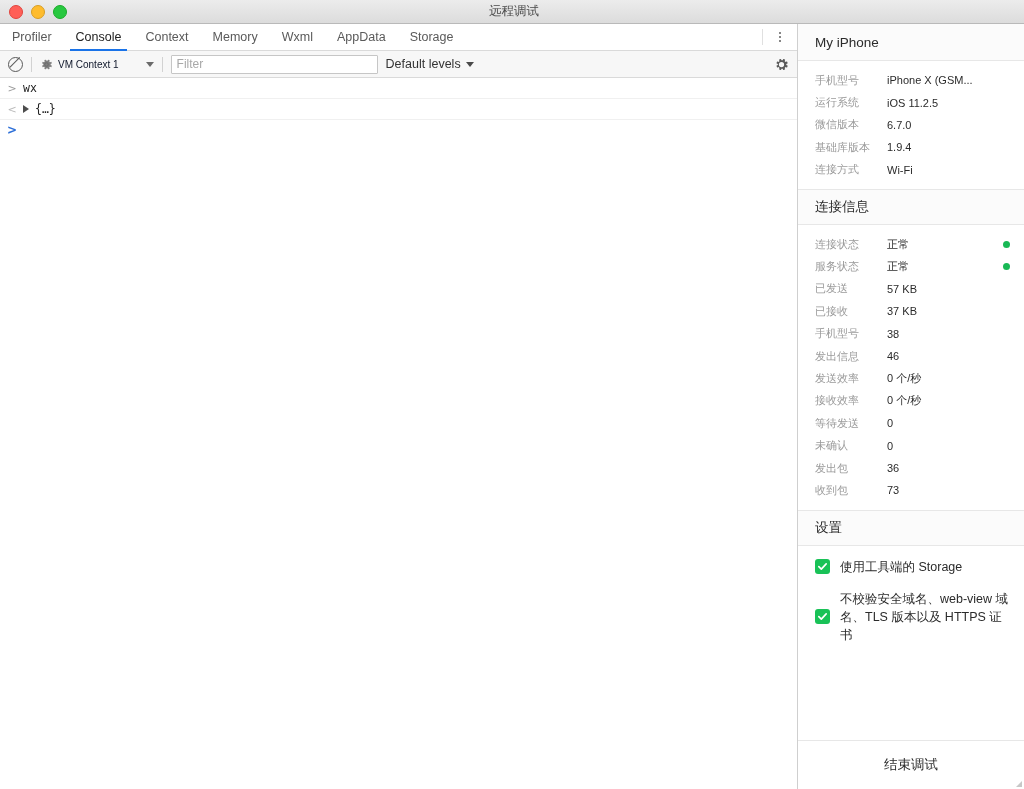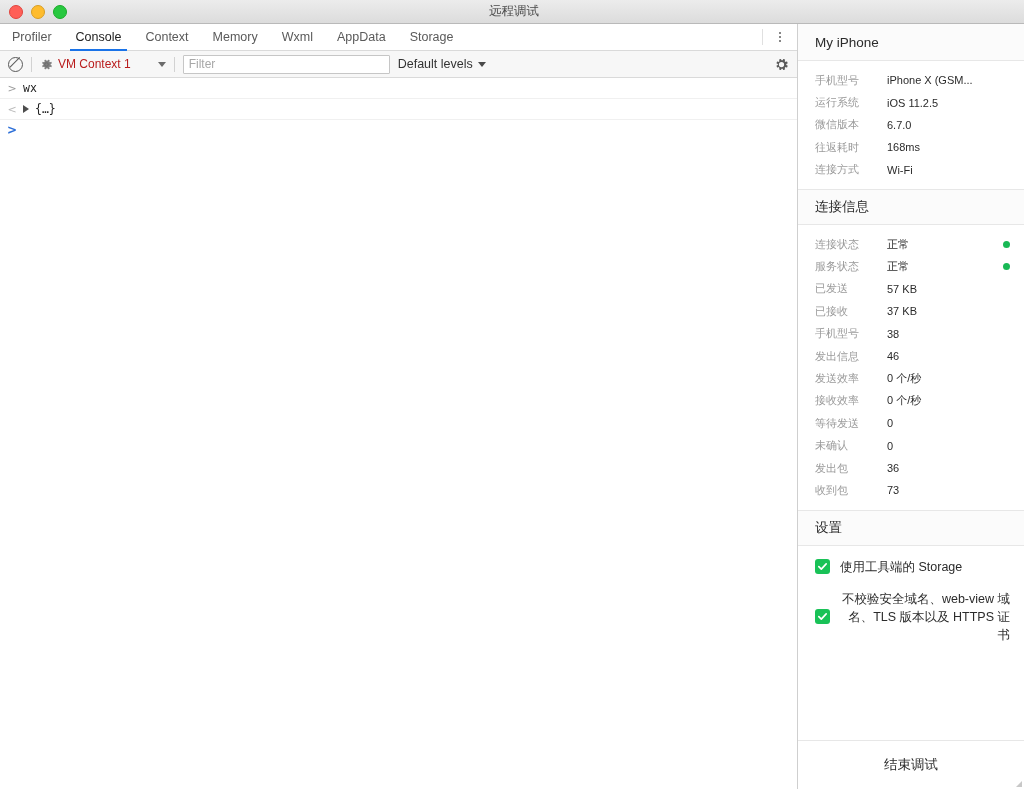--- a/index.html
+++ b/index.html
@@ -168,22 +168,22 @@
     align-items: center;
     gap: 5px;
     cursor: default;
   }
   .gear {
     width: 13px; height: 13px;
     flex: 0 0 auto;
     display: block;
   }
   .ctx-label {
-    font-size: 12px;
-    color: #b91c1c;
+    font-size: 10px;
+    color: #0f172a;
     white-space: nowrap;
   }
   .caret-down {
     width: 0; height: 0;
     border-left: 4.5px solid transparent;
     border-right: 4.5px solid transparent;
     border-top: 5px solid #6b6b6b;
     margin-left: 22px;
   }
   .filter-input {
@@ -338,21 +338,20 @@
     margin-left: 6px;
   }
   .settings-list {
     padding: 12px 14px 10px 17px;
   }
   .setting-row {
     display: flex;
     align-items: flex-start;
     gap: 10px;
     margin-bottom: 14px;
-    text-align: right;
   }
   .setting-row.centered { align-items: center; }
   .checkbox {
     flex: 0 0 auto;
     width: 15px;
     height: 15px;
     border-radius: 3px;
     background: #19c257;
     display: flex;
     align-items: center;
@@ -480,22 +479,22 @@
           </div>
           <div class="kv-row">
             <span class="kv-key">运行系统</span>
             <span class="kv-val">iOS 11.2.5</span>
           </div>
           <div class="kv-row">
             <span class="kv-key">微信版本</span>
             <span class="kv-val">6.7.0</span>
           </div>
           <div class="kv-row">
-            <span class="kv-key">往返耗时</span>
-            <span class="kv-val">168ms</span>
+            <span class="kv-key">基础库版本</span>
+            <span class="kv-val">1.9.4</span>
           </div>
           <div class="kv-row">
             <span class="kv-key">连接方式</span>
             <span class="kv-val">Wi-Fi</span>
           </div>
         </div>
 
         <div class="section-title">连接信息</div>
 
         <div class="kv-list">

